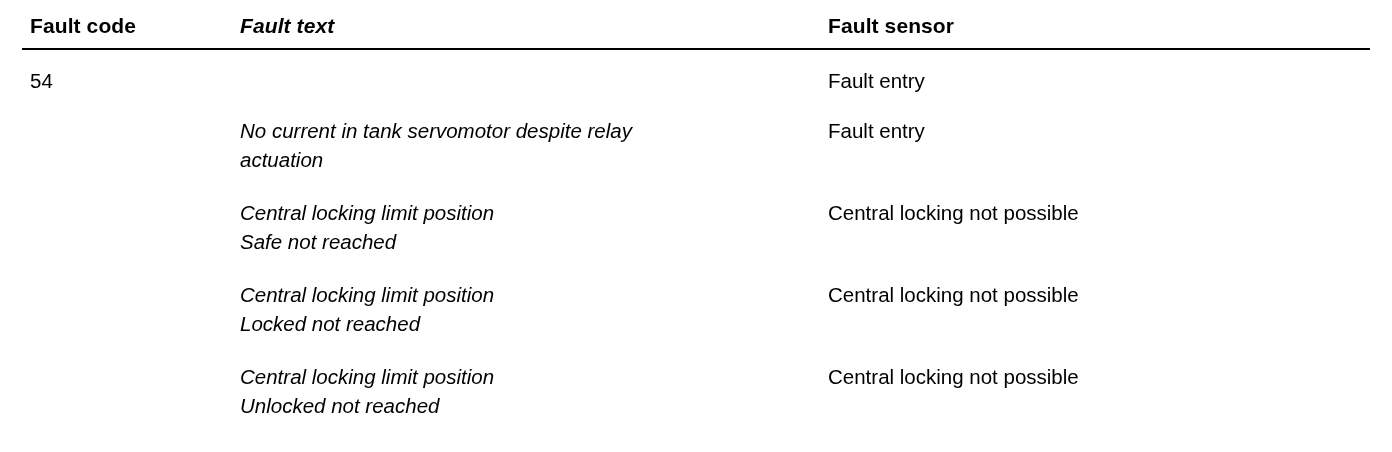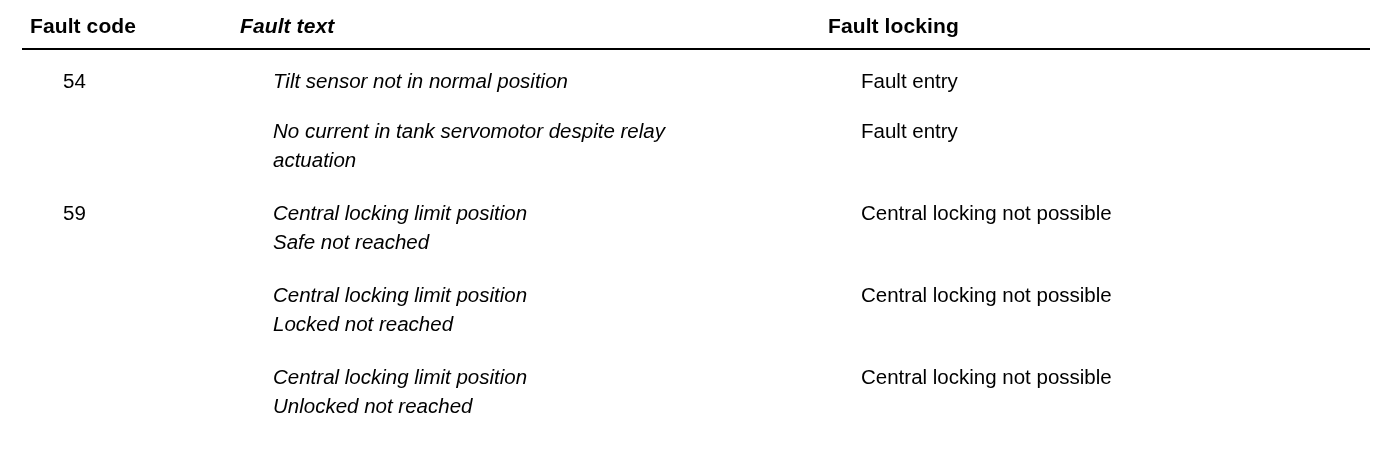--- a/index.html
+++ b/index.html
@@ -65,59 +65,56 @@
   }
   .row-h1 { height: 50px; }
   .row-h2 { height: 82px; }
 
   .cell {
     font-size: 20.5px;
     font-weight: normal;
     line-height: 29px;
     letter-spacing: 0px;
     white-space: pre-line;
-    margin-left: 33px;
   }
   .cell-top { top: 8px; }
 
   .col-code.cell,
   .col-text.cell,
   .col-effect.cell {
     position: absolute;
   }
 </style>
 </head>
 <body>
 
 <div class="fault-table">
 
   <div class="table-head">
     <div class="head-cell col-code">Fault code</div>
     <div class="head-cell col-text">Fault text</div>
-    <div class="head-cell col-effect">Fault locking</div>
+    <div class="head-cell col-effect">Fault sensor</div>
   </div>
 
   <div class="head-rule"></div>
 
   <div class="table-body">
 
     <div class="table-row row-h1">
       <div class="cell col-code cell-top">54</div>
-      <div class="cell col-text cell-top">Tilt sensor not in normal position</div>
       <div class="cell col-effect cell-top">Fault entry</div>
     </div>
 
     <div class="table-row row-h2">
       <div class="cell col-text cell-top">No current in tank servomotor despite relay
 actuation</div>
       <div class="cell col-effect cell-top">Fault entry</div>
     </div>
 
     <div class="table-row row-h2">
-      <div class="cell col-code cell-top">59</div>
       <div class="cell col-text cell-top">Central locking limit position
 Safe not reached</div>
       <div class="cell col-effect cell-top">Central locking not possible</div>
     </div>
 
     <div class="table-row row-h2">
       <div class="cell col-text cell-top">Central locking limit position
 Locked not reached</div>
       <div class="cell col-effect cell-top">Central locking not possible</div>
     </div>

